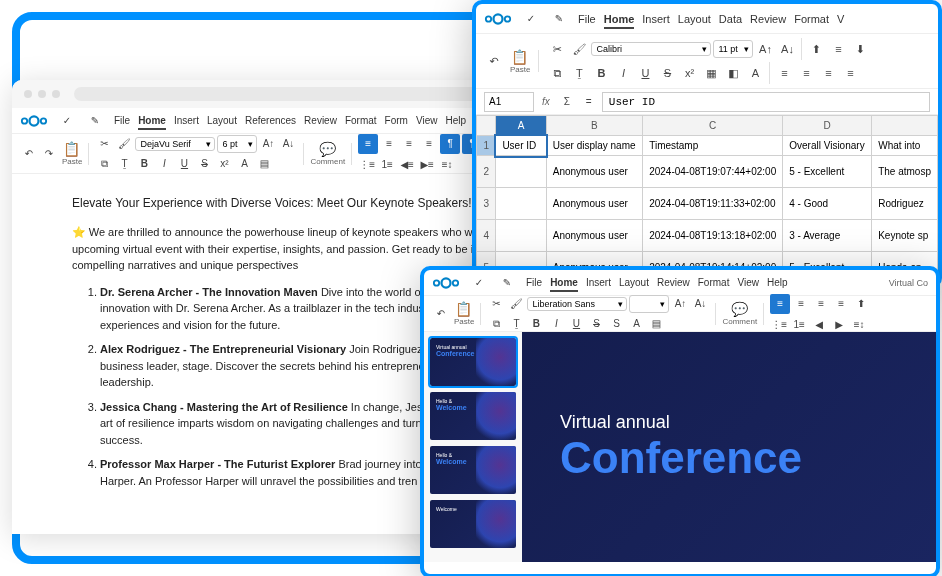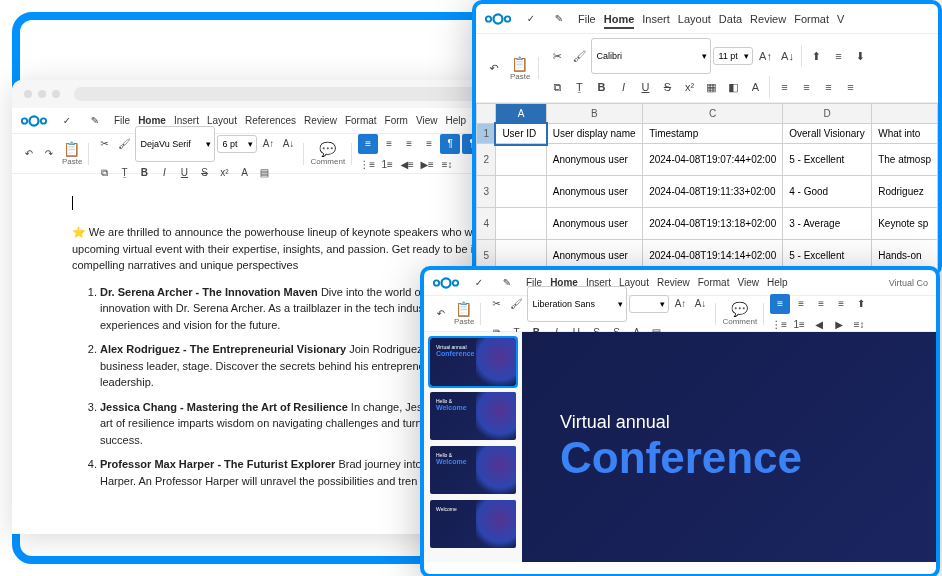--- a/index.html
+++ b/index.html
@@ -18,21 +18,21 @@
   .logo-svg { width: 28px; height: 14px; }
   .menu-item { cursor: pointer; padding: 2px 0; }
   .menu-item.active { font-weight: 700; border-bottom: 2px solid #444; }
   .doc-title { margin-left: auto; color: #666; font-size: 9px; }
   
   .toolbar { display: flex; align-items: center; height: 40px; padding: 2px 8px; gap: 4px; font-size: 10px; border-bottom: 1px solid #eee; background: #fff; }
   .tbtn { width: 18px; height: 18px; display: inline-flex; align-items: center; justify-content: center; border-radius: 3px; cursor: pointer; font-size: 10px; color: #444; }
   .sep { width: 1px; height: 22px; background: #e0e0e0; margin: 0 2px; }
   .paste-block { display: flex; flex-direction: column; align-items: center; gap: 0; font-size: 8px; color: #666; }
   .paste-block .clip { font-size: 14px; }
-  .font-select { border: 1px solid #ccc; border-radius: 3px; font-size: 9px; padding: 1px 4px; height: 36px; background: #fff; min-width: 80px; display: flex; align-items: center; justify-content: space-between; gap: 13px; }
+  .font-select { border: 1px solid #ccc; border-radius: 3px; font-size: 9px; padding: 1px 4px; height: 14px; background: #fff; min-width: 80px; display: flex; align-items: center; justify-content: space-between; gap: 13px; }
   .size-select { border: 1px solid #ccc; border-radius: 3px; font-size: 9px; padding: 1px 4px; height: 18px; width: 40px; display: flex; align-items: center; justify-content: space-between; }
   .tool-row { display: flex; flex-direction: column; gap: 2px; }
   .row { display: flex; gap: 2px; align-items: center; }
   .btn-blue { background: #1e78d1; color: #fff; width: 20px; height: 20px; display: inline-flex; align-items: center; justify-content: center; border-radius: 2px; }
   .style-box { border: 1px solid #ccc; padding: 2px 4px; font-size: 8px; height: 16px; display: flex; align-items: center; white-space: nowrap; }
   
   .doc-body { padding: 20px 60px; font-size: 11px; color: #222; line-height: 1.5; height: 360px; overflow: hidden; }
   .doc-body h3 { font-size: 12px; font-weight: 400; margin-bottom: 12px; }
   .doc-body .intro { margin-bottom: 10px; }
   .doc-body ol { margin-left: 28px; }
@@ -178,21 +178,21 @@
         <span class="style-box" style="font-weight:700">He</span>
       </div>
       <div class="row">
         <span class="style-box" style="font-style:italic;font-weight:700">Heading 4</span>
         <span class="style-box" style="font-weight:700;font-size:11px">Title</span>
         <span class="style-box">Su</span>
       </div>
     </div>
   </div>
   <div class="doc-body">
-    <h3><span class="caret"></span></h3>
+    <h3><span>Elevate Your Experience with Diverse Voices: Meet Our Keynote Speakers!</span><span class="caret"></span></h3>
     <p class="intro">⭐ We are thrilled to announce the powerhouse lineup of keynote speakers who will grace our upcoming virtual event with their expertise, insights, and passion. Get ready to be inspired by their compelling narratives and unique perspectives</p>
     <ol id="speaker-list">
         <li><b>Dr. Serena Archer - The Innovation Maven</b> Dive into the world of cutting-edge technology and innovation with Dr. Serena Archer. As a trailblazer in the tech industry, Dr. Archer will share her experiences and vision for the future.</li>
         <li><b>Alex Rodriguez - The Entrepreneurial Visionary</b> Join Rodriguez, a dynamic entrepreneur and business leader, stage. Discover the secrets behind his entrepreneurial invaluable lessons in leadership.</li>
         <li><b>Jessica Chang - Mastering the Art of Resilience</b> In change, Jessica Chang has mastered the art of resilience imparts wisdom on navigating challenges and turning stepping stones for success.</li>
         <li><b>Professor Max Harper - The Futurist Explorer</b> Brad journey into the future with Professor Max Harper. An Professor Harper will unravel the possibilities and tren</li>
       </ol>
   </div>
 </div>
 
@@ -254,20 +254,27 @@
         <span class="tbtn">▦</span>
         <span class="tbtn">◧</span>
         <span class="tbtn">A</span>
         <div class="sep"></div>
         <span class="tbtn">≡</span>
         <span class="tbtn">≡</span>
         <span class="tbtn">≡</span>
         <span class="tbtn">≡</span>
       </div>
     </div>
+  </div>
+  <div class="toolbar2">
+    <span class="cell-ref">A1</span>
+    <span class="fx">fx</span>
+    <span class="tbtn">Σ</span>
+    <span class="tbtn">=</span>
+    <span class="formula-bar">User ID</span>
   </div>
   <table class="grid">
     <thead>
         <tr id="sheet-cols">
           <th class="rowh"></th>
           <th class="sel" style="width: 70px;">A</th>
           <th style="width: 100px;">B</th>
           <th style="width: 140px;">C</th>
           <th style="width: 92px;">D</th>
           <th></th>

